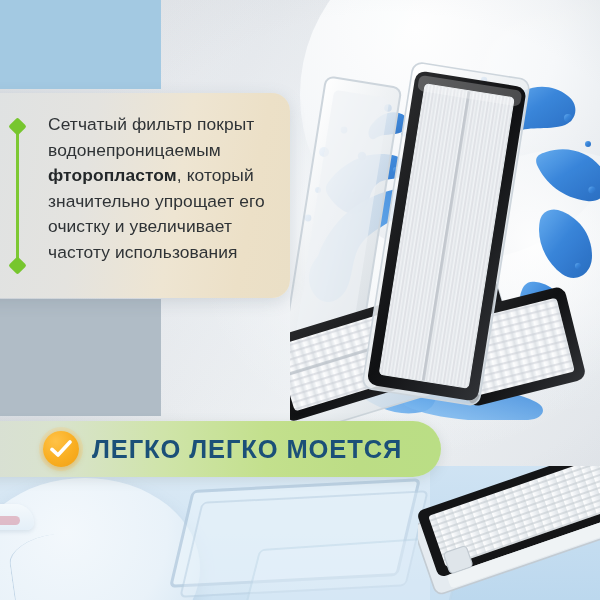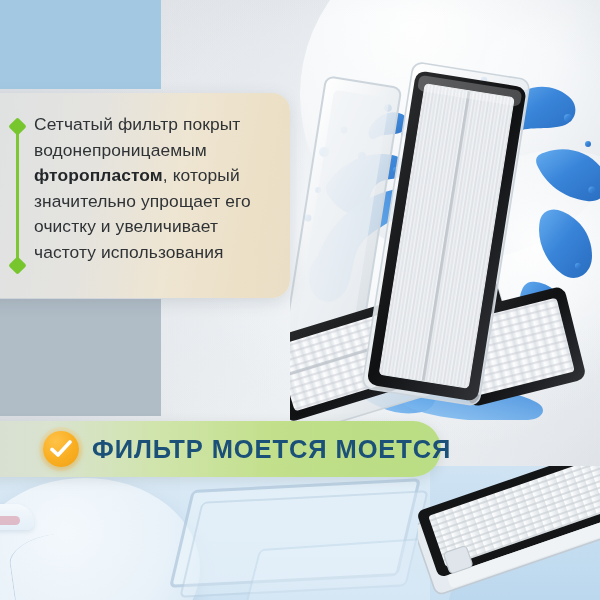--- a/index.html
+++ b/index.html
@@ -61,21 +61,21 @@
   
   .card{position:absolute;left:-18px;top:93px;width:308px;height:205px;
     background:linear-gradient(100deg,#dfe2e3 0%,#e4e3df 34%,#eee5d2 62%,#ece0c7 84%,#eadfc6 100%);
     border-radius:0 18px 18px 0;
     box-shadow:0 4px 16px rgba(90,105,120,.18);}
   .card-inner{position:absolute;left:18px;top:0;right:0;bottom:0;}
   .accent-line{position:absolute;left:16px;top:128px;width:3px;height:140px;background:#7dc832;}
   .dia{position:absolute;left:11px;width:13px;height:13px;background:#77c62e;transform:rotate(45deg);border-radius:2px;}
   .dia-top{top:120px;}
   .dia-bot{top:259px;}
-  .card-text{position:absolute;left:34px;top:112px;width:248px;
+  .card-text{position:absolute;left:48px;top:112px;width:248px;
     font-size:17.4px;line-height:25.6px;color:#2f3336;letter-spacing:.1px;}
   .card-text b{font-weight:bold;color:#232729;}
 
   
   .banner{position:absolute;left:-20px;top:421px;width:461px;height:56px;
     background:linear-gradient(90deg,#d8dfd4 0%,#d9e3ce 16%,#cfe4a9 40%,#c3e08d 62%,#bcdd85 82%,#bade85 100%);
     border-radius:0 28px 28px 0;box-shadow:0 3px 12px rgba(110,130,120,.18);}
   .banner-check{position:absolute;left:43px;top:431px;width:36px;height:36px;border-radius:50%;
     background:radial-gradient(circle at 35% 28%,#ffc247 0%,#f9ae21 55%,#f0a015 100%);
     box-shadow:0 2px 7px rgba(200,140,20,.45),0 0 0 4px rgba(255,205,120,.25);}
@@ -258,15 +258,15 @@
   <div class="card-text">
     <span>Сетчатый фильтр покрыт водонепроницаемым </span><b>фторопластом</b><span>, который значительно упрощает его очистку и увеличивает частоту использования</span>
   </div>
 
   <div class="banner"></div>
   <div class="banner-check">
     <svg width="22" height="18" viewBox="0 0 22 18" xmlns="http://www.w3.org/2000/svg">
       <path d="M2 9.4 L8 15 L20 2" fill="none" stroke="#ffffff" stroke-width="3.6" stroke-linecap="round" stroke-linejoin="round"></path>
     </svg>
   </div>
-  <div class="banner-text">ФИЛЬТР МОЕТСЯ МОЕТСЯ</div>
+  <div class="banner-text">ЛЕГКО ЛЕГКО МОЕТСЯ</div>
 
 </div>
 
 </body></html>

